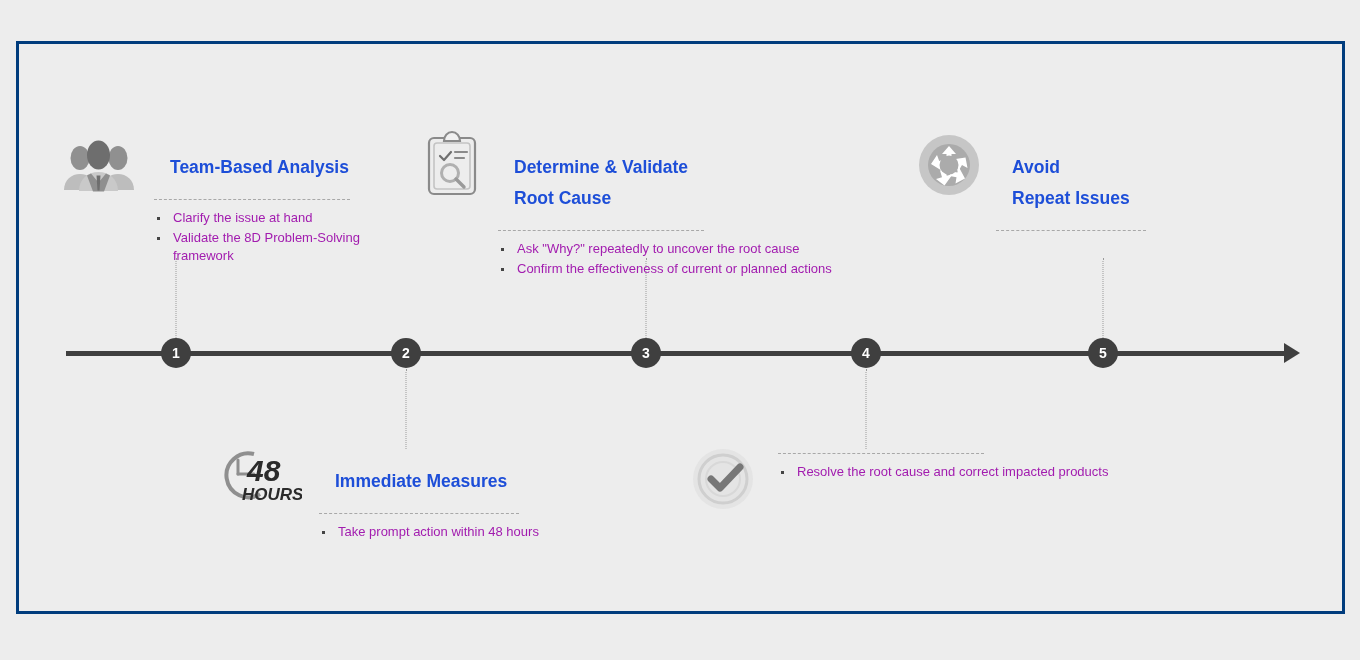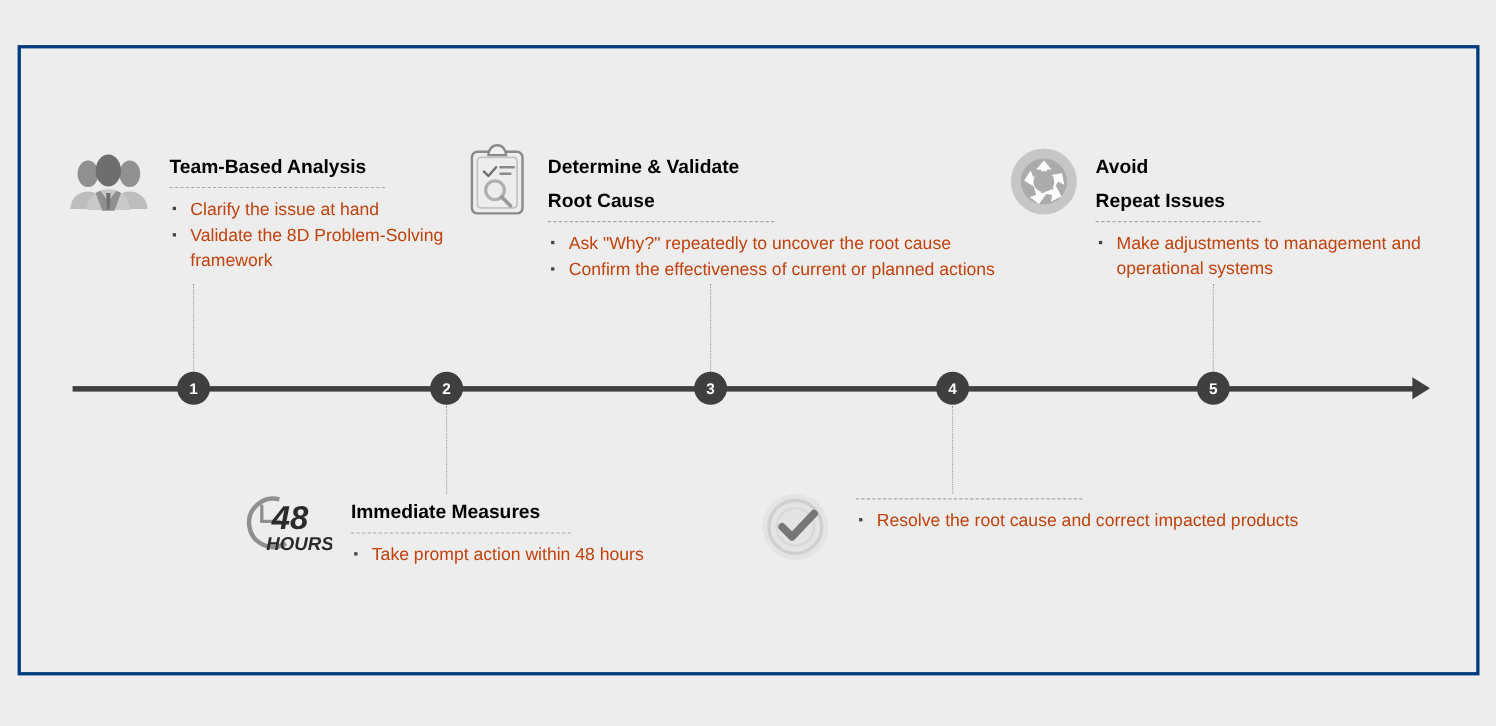--- a/index.html
+++ b/index.html
@@ -79,42 +79,42 @@
   }
   .step-icon {
     position: absolute;
     left: 0;
     top: 0;
   }
   .step-body {
     position: absolute;
   }
   .step-title {
-    color: #000000;
+    color: #1d4ed8;
     font-size: 17.5px;
     font-weight: bold;
     line-height: 1.78;
-    margin: 0;
+    margin: 16px;
     white-space: pre-line;
   }
   .title-rule {
     margin-top: 3px;
     border-top: 1px dashed #a8a8a8;
     height: 0;
   }
   ul.bullets {
     list-style: none;
     margin: 9px 0 0 0;
     padding: 0;
   }
   ul.bullets li {
     position: relative;
     padding-left: 19px;
-    font-size: 16px;
-    color: #c2410c;
+    font-size: 13px;
+    color: #a21caf;
     line-height: 1.42;
     margin-bottom: 1px;
   }
   ul.bullets li:before {
     content: "";
     position: absolute;
     left: 3px;
     top: 8px;
     width: 3px;
     height: 3px;
@@ -202,23 +202,20 @@
           <path d="M26.5 51.5l-8.5-6.5 6-1.8-2-6.7 4.8-1.4 2 6.7 6-1.8z"></path>
           <path d="M13 30l6-9 2.2 5.9 6.5-2.4 1.7 4.7-6.5 2.4 2.2 5.9z"></path>
         </g>
         <circle cx="31" cy="31" r="9.5" fill="#ababab"></circle>
       </svg>
     </div>
     <div class="step-body" style="left:78px; top:6px; width:322px;">
       <div class="step-title">Avoid
 Repeat Issues</div>
       <div class="title-rule" style="width:150px;"></div>
-      <ul class="bullets">
-        <li style="max-width:290px;">Make adjustments to management and operational systems</li>
-      </ul>
     </div>
   </div>
 
   <div class="step" style="left:214px; top:448px; width:430px;">
     <div class="step-icon" style="left:0; top:0;">
       <svg width="88" height="56" viewBox="0 0 88 56">
         <path d="M40 6A22 22 0 1 0 46 46" fill="none" stroke="#8f8f8f" stroke-width="4"></path>
         <line x1="24" y1="26" x2="24" y2="12" stroke="#8f8f8f" stroke-width="3" stroke-linecap="round"></line>
         <line x1="24" y1="26" x2="40" y2="26" stroke="#8f8f8f" stroke-width="3" stroke-linecap="round"></line>
         <text x="33" y="33" font-family="'Liberation Sans', sans-serif" font-size="30" font-weight="bold" font-style="italic" fill="#2b2b2b">48</text>

